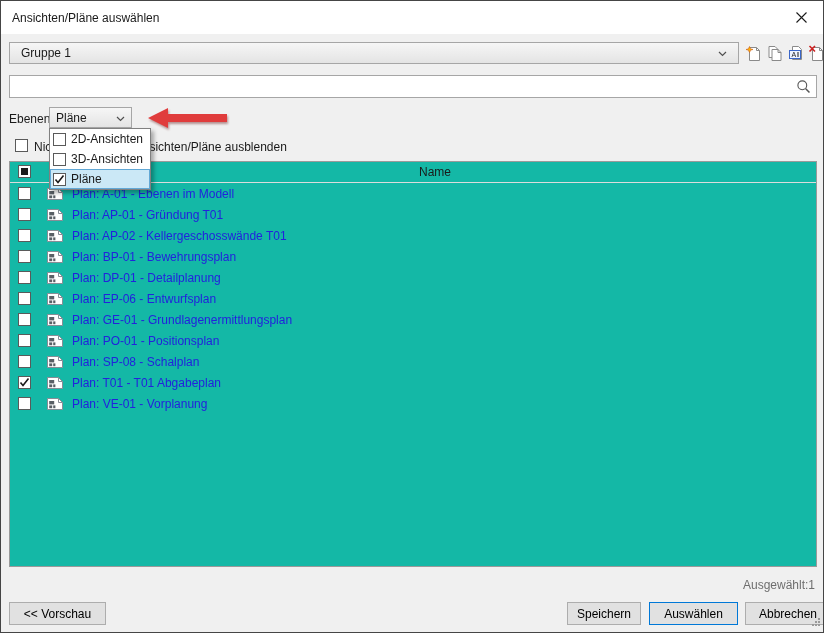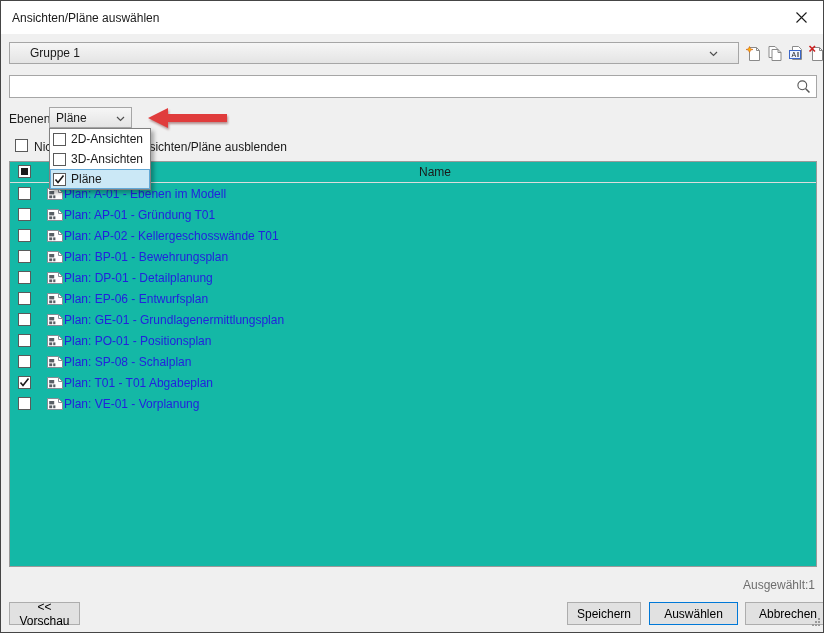--- a/index.html
+++ b/index.html
@@ -9,21 +9,21 @@
 
   
   .titlebar{position:absolute;left:0;top:0;right:0;height:33px;background:#fff;
     display:flex;align-items:center;justify-content:space-between;padding:0 11px;box-sizing:border-box;}
   .title{font-size:12px;}
   .closebtn{width:22px;height:22px;display:flex;align-items:center;justify-content:center;cursor:pointer;}
 
   
   .group-select{position:absolute;left:8px;top:41px;width:730px;height:22px;box-sizing:border-box;
     background:linear-gradient(#f6f6f6,#e4e4e4);border:1px solid #a6a6a6;
-    display:flex;align-items:center;justify-content:space-between;padding:0 20px;}
+    display:flex;align-items:center;justify-content:space-between;padding:0 11px;}
   .group-actions{position:absolute;left:743px;top:42px;height:21px;display:flex;gap:2px;}
   .gicon{width:19px;height:21px;display:flex;align-items:center;justify-content:center;cursor:pointer;}
 
   
   .searchbox{position:absolute;left:8px;top:74px;width:808px;height:23px;box-sizing:border-box;
     background:#fff;border:1px solid #a6a6a6;display:flex;align-items:center;}
   .searchbox input{flex:1;border:none;outline:none;background:transparent;height:100%;
     font:12px "Liberation Sans",sans-serif;padding:0 6px;}
   .mag{display:flex;margin-right:5px;}
 
@@ -53,28 +53,28 @@
 
   
   .table{position:absolute;left:8px;top:160px;width:808px;height:406px;box-sizing:border-box;
     background:#14b8a6;border:1px solid #9a9a9a;}
   .thead{height:20px;border-bottom:1px solid #dcdcdc;position:relative;}
   .thead .cb{position:absolute;left:8px;top:3px;}
   .name-header{position:absolute;left:44px;right:0;top:3px;text-align:center;}
   .trow{height:21px;display:flex;align-items:center;}
   .trow .cb{margin-left:8px;}
   .sheet{margin-left:15px;display:flex;}
-  .rlabel{margin-left:0;white-space:nowrap;cursor:pointer;}
+  .rlabel{margin-left:8px;white-space:nowrap;cursor:pointer;}
 
   
   .status{position:absolute;right:8px;top:577px;color:#6e6e6e;}
   .btn{position:absolute;top:601px;height:23px;box-sizing:border-box;background:#e1e1e1;
     border:1px solid #adadad;display:flex;align-items:center;justify-content:center;
     font:12px "Liberation Sans",sans-serif;cursor:pointer;}
-  .btn-preview{left:8px;width:71px;}
+  .btn-preview{left:8px;width:97px;}
   .btn-save{left:566px;width:74px;}
   .btn-select{left:648px;width:89px;}
   .btn-cancel{left:744px;width:86px;}
   .grip{position:absolute;right:2px;bottom:2px;}
 </style>
 </head>
 <body>
 
 <div id="dialog">
 

